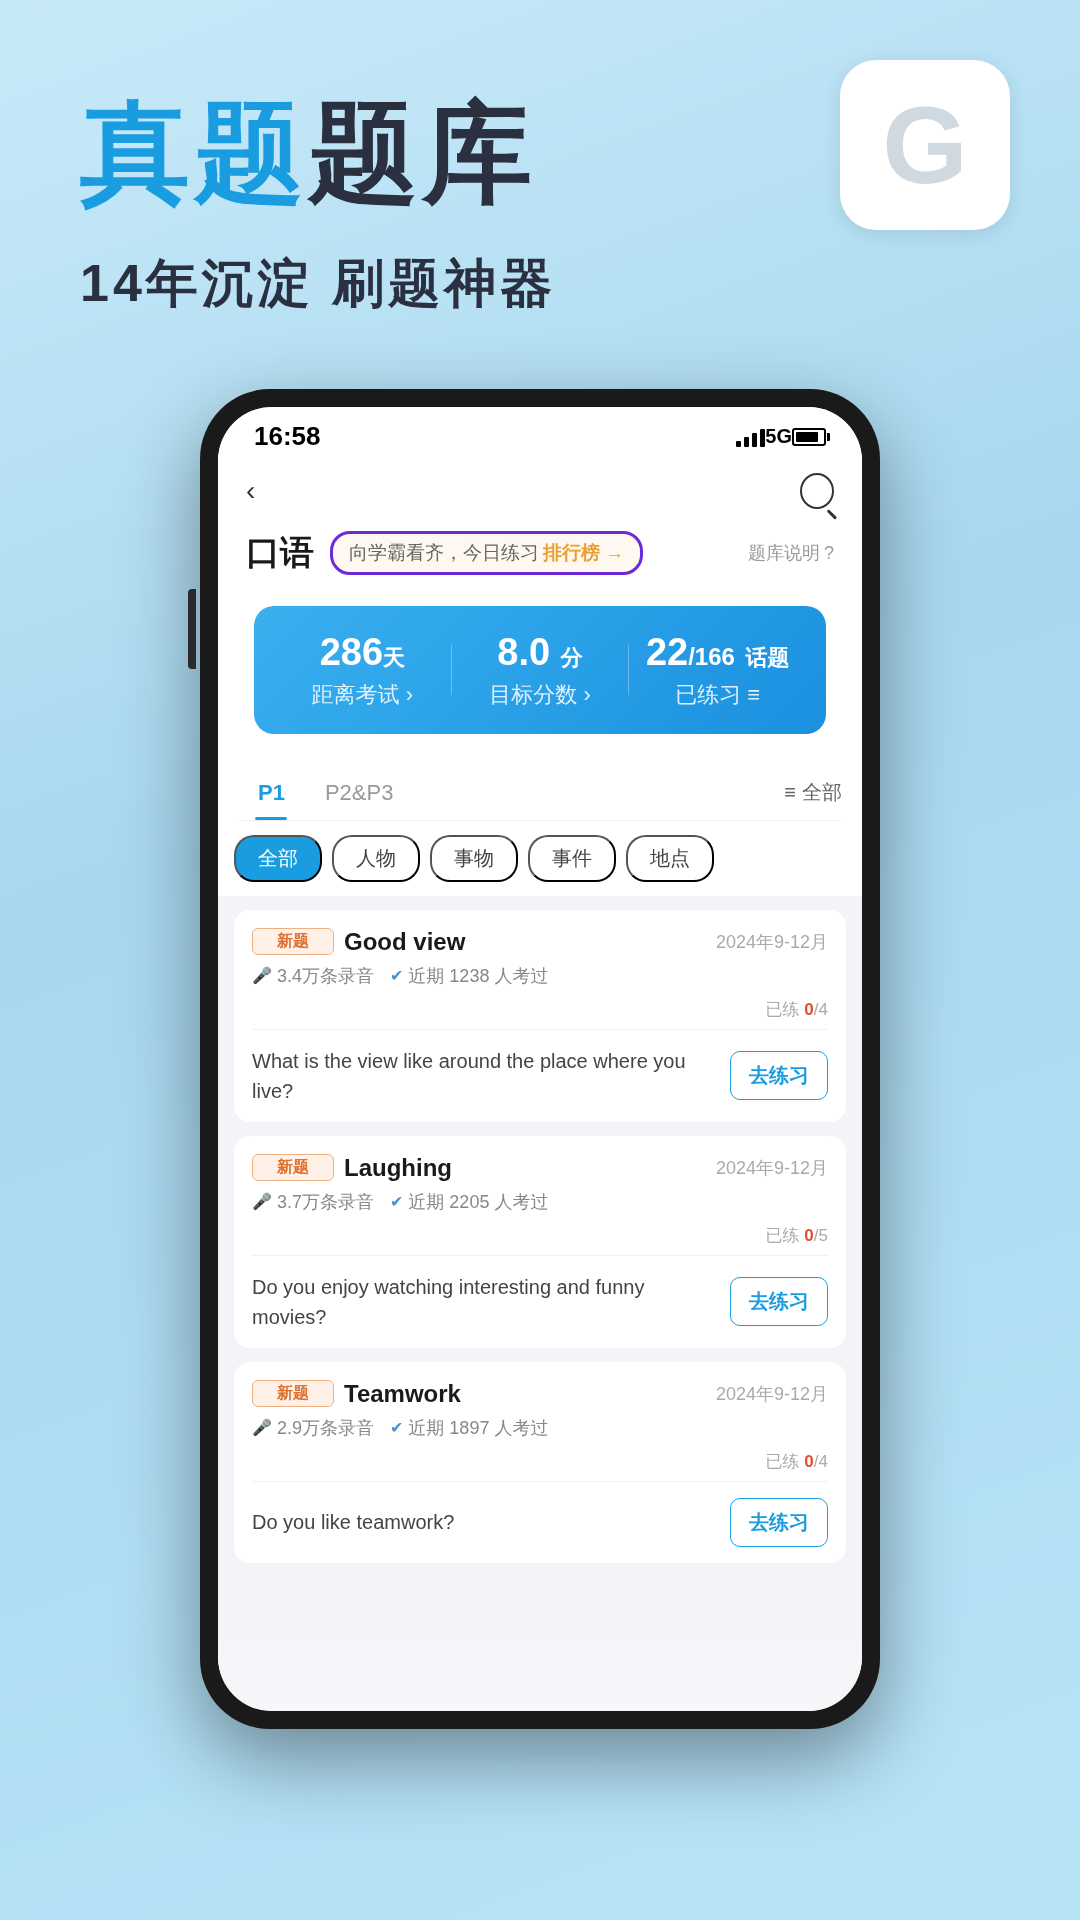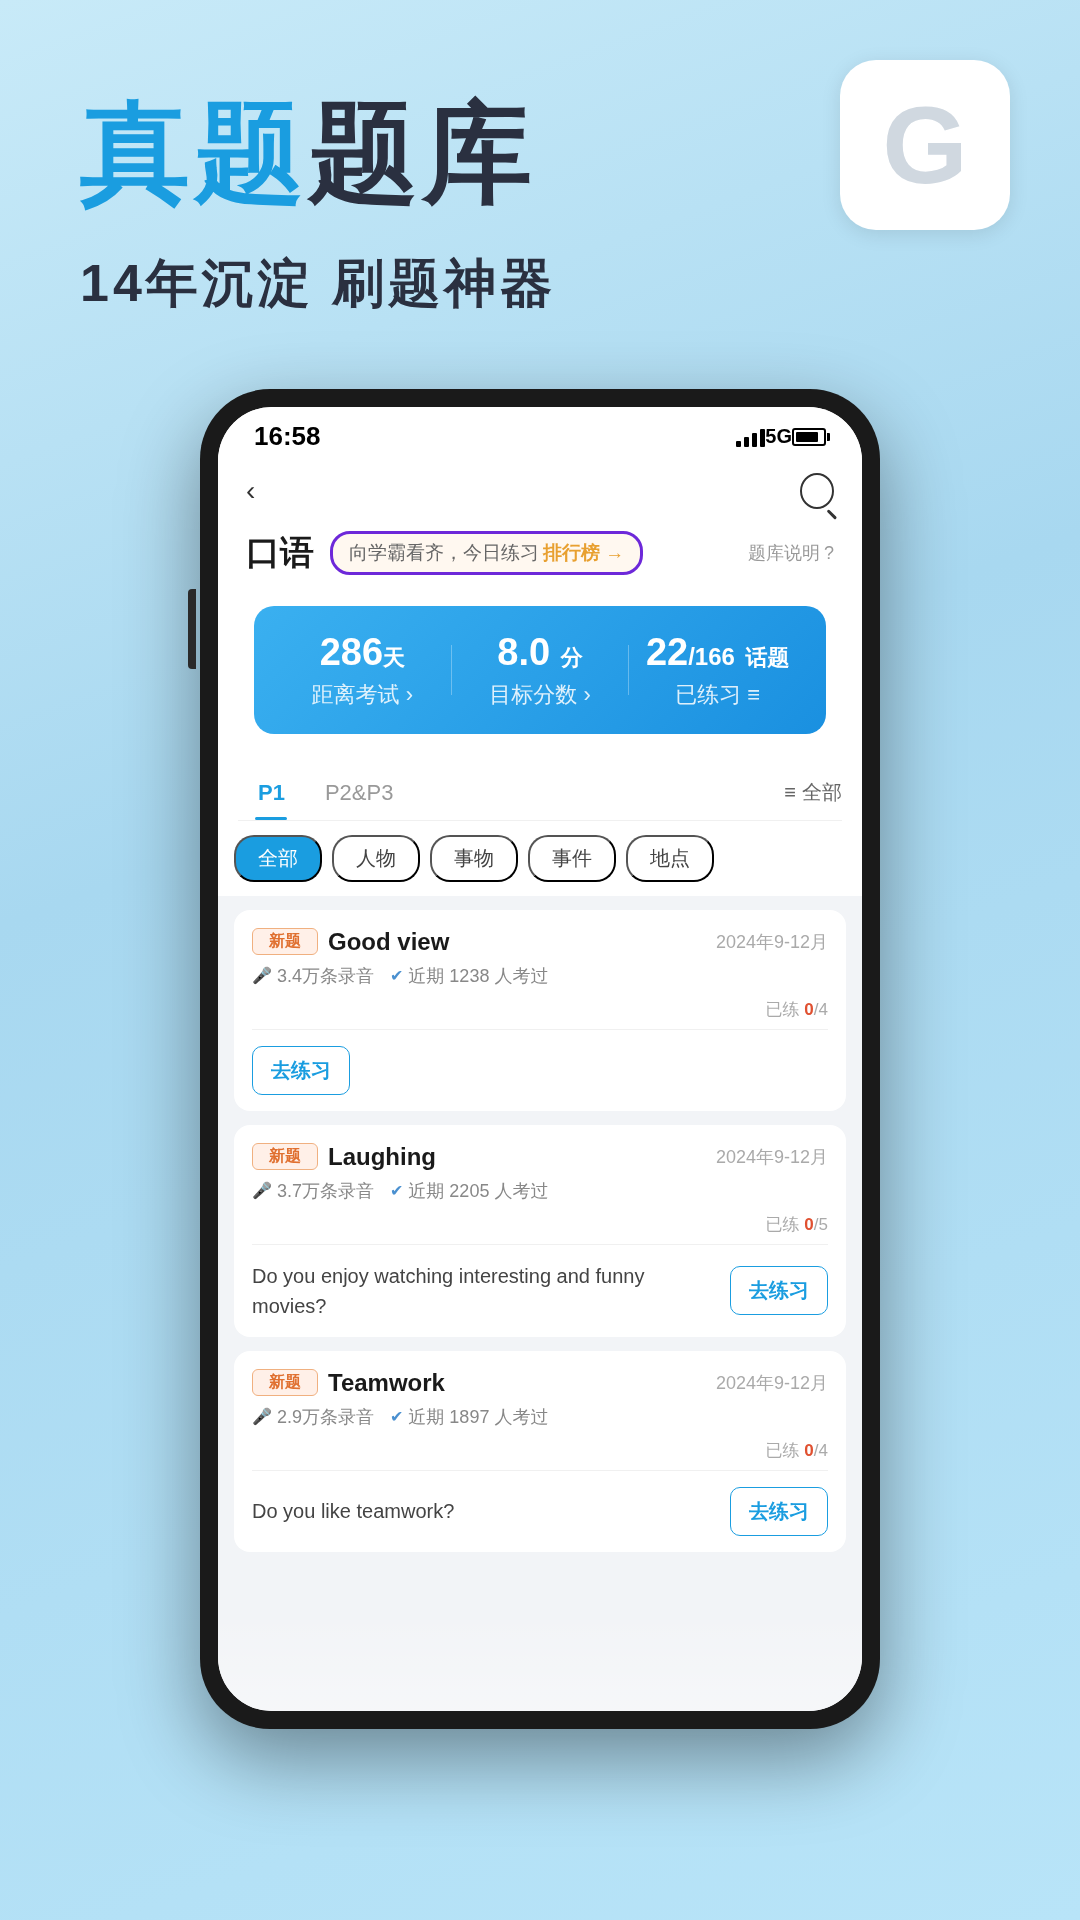--- a/index.html
+++ b/index.html
@@ -392,21 +392,21 @@
     .topic-left {
       display: flex;
       align-items: center;
       gap: 10px;
     }
 
     .new-badge {
       background: #fff0e8;
       border: 1px solid #f0b080;
       border-radius: 6px;
-      padding: 2px 16px;
+      padding: 2px 24px;
       font-size: 16px;
       color: #e07030;
       font-weight: 600;
     }
 
     .topic-title {
       font-size: 24px;
       font-weight: 700;
       color: #1a1a1a;
     }
@@ -641,20 +641,21 @@
               </div>
               <div class="meta-item">
                 <span class="check-icon">✔</span>
                 <span>近期 1238 人考过</span>
               </div>
             </div>
             <div class="progress-row">
               <span>已练 <span class="progress-done">0</span>/4</span>
             </div>
             <div class="question-preview">
+              <span class="question-text">What is the view like around the place where you live?</span>
               <button class="practice-btn">去练习</button>
             </div>
           </div>
 
           <div class="topic-card">
             <div class="topic-header">
               <div class="topic-left">
                 <span class="new-badge">新题</span>
                 <span class="topic-title">Laughing</span>
               </div>

